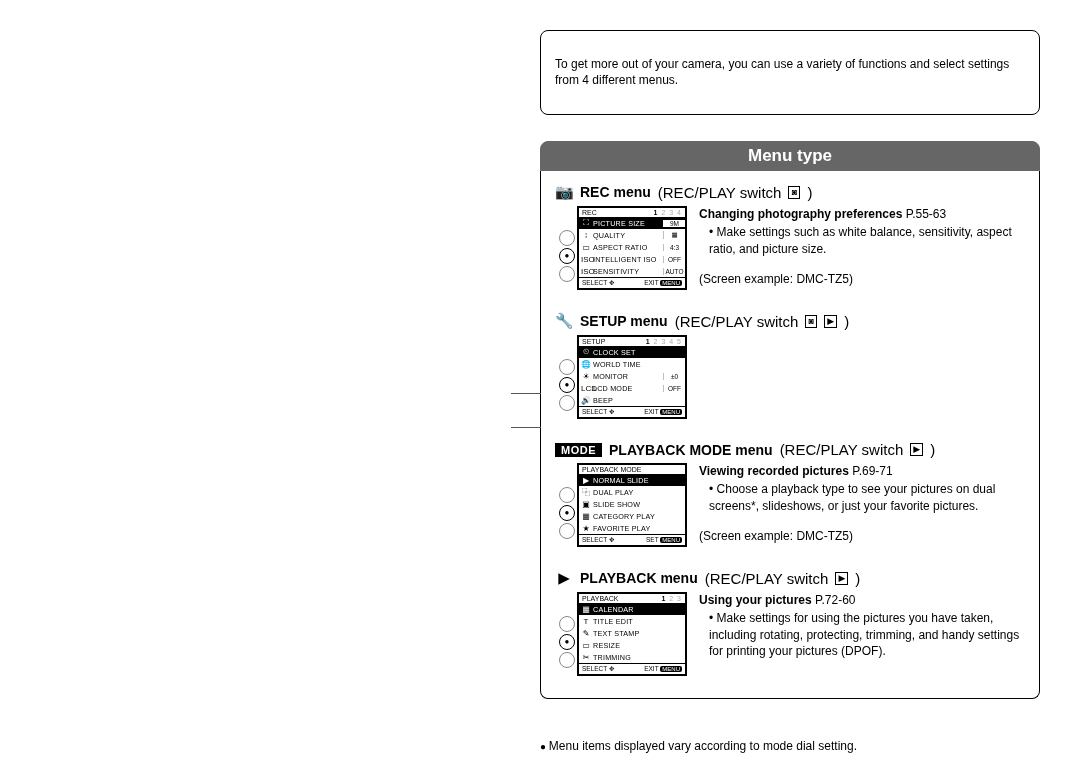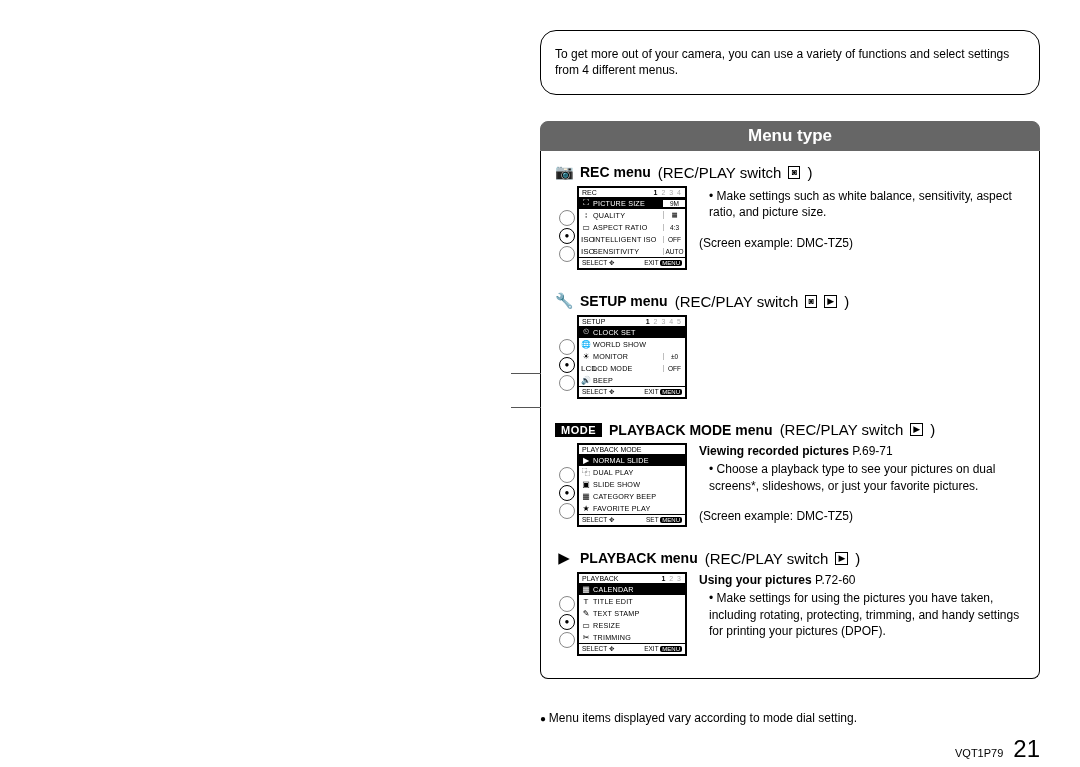--- a/index.html
+++ b/index.html
@@ -14,22 +14,22 @@
     position: relative;
   }
   .page {
     position: absolute;
     left: 540px;
     top: 30px;
     width: 500px;
   }
   .intro-box {
     border: 1px solid #000;
-    border-radius: 16px;
-    padding: 16px 14px;
+    border-radius: 8px;
+    padding: 26px 14px;
     font-size: 12px;
     line-height: 1.3;
   }
   .menu-header {
     margin-top: 26px;
     background: #666;
     color: #fff;
     text-align: center;
     font-weight: bold;
     font-size: 17px;
@@ -113,21 +113,21 @@
   .dial .seg {
     width:16px; height:16px; border:1px solid #888; border-radius:50%;
     margin-bottom:2px; font-size:8px; text-align:center; line-height:14px;
     color:#888; background:#fff;
   }
   .dial .seg.on { border-color:#000; color:#000; }
   .desc { flex:1; font-size: 12px; line-height:1.35; }
   .desc .dtitle { font-weight:bold; }
   .desc ul { margin:2px 0 0 0; padding:0 0 0 10px; list-style:none; }
   .desc ul li::before { content:"• "; }
-  .bottom-note { margin-top: 32px; font-size:12px; }
+  .bottom-note { margin-top: 40px; font-size:12px; }
   .bottom-note::before { content:"● "; font-size:10px; }
   .footer {
     position:absolute; right:0; bottom:-38px;
     display:flex; align-items:baseline; gap:10px;
   }
   .doc-id { font-size:11px; }
   .page-num { font-size:24px; }
   .conn { position:absolute; left:-30px; top:222px; width:30px; height:40px; }
   .conn .stub { position:absolute; top:0; width:30px; height:1px; background:#555; }
   .conn .stub2 { position:absolute; top:34px; width:30px; height:1px; background:#555; }
@@ -196,20 +196,21 @@
                   <span class="rlabel">SENSITIVITY</span>
                   <span class="rval">AUTO</span>
                 </div>
                 <div class="scr-bot">
                   <span>SELECT ✥</span>
                   <span>EXIT <span class="btn">MENU</span></span>
                 </div>
               </div>
             </div>
             <div class="desc">
+              <div><span class="dtitle">Changing photography preferences </span><span>P.55-63</span></div>
               <ul>
                 <li>Make settings such as white balance, sensitivity, aspect ratio, and picture size.</li>
               </ul>
               <div style="margin-top: 14px;">(Screen example: DMC-TZ5)</div>
             </div>
           </div>
         </div>
         <div class="section">
           <div class="sec-title-row">
             <span class="sec-icon">🔧</span>
@@ -231,21 +232,21 @@
                   <span>SETUP</span>
                   <span class="pgnums"><b>1</b> <span>2 3 4 5</span></span>
                 </div>
                 <div class="scr-row hl">
                   <span class="ricon">⏲</span>
                   <span class="rlabel">CLOCK SET</span>
                   <span class="rval"></span>
                 </div>
                 <div class="scr-row">
                   <span class="ricon">🌐</span>
-                  <span class="rlabel">WORLD SHOW</span>
+                  <span class="rlabel">WORLD TIME</span>
                   <span class="rval"></span>
                 </div>
                 <div class="scr-row">
                   <span class="ricon">☀</span>
                   <span class="rlabel">MONITOR</span>
                   <span class="rval">±0</span>
                 </div>
                 <div class="scr-row">
                   <span class="ricon">LCD</span>
                   <span class="rlabel">LCD MODE</span>
@@ -293,21 +294,21 @@
                   <span class="rlabel">DUAL PLAY</span>
                   <span class="rval"></span>
                 </div>
                 <div class="scr-row">
                   <span class="ricon">▣</span>
                   <span class="rlabel">SLIDE SHOW</span>
                   <span class="rval"></span>
                 </div>
                 <div class="scr-row">
                   <span class="ricon">▦</span>
-                  <span class="rlabel">CATEGORY BEEP</span>
+                  <span class="rlabel">CATEGORY PLAY</span>
                   <span class="rval"></span>
                 </div>
                 <div class="scr-row">
                   <span class="ricon">★</span>
                   <span class="rlabel">FAVORITE PLAY</span>
                   <span class="rval"></span>
                 </div>
                 <div class="scr-bot">
                   <span>SELECT ✥</span>
                   <span>SET <span class="btn">MENU</span></span>

